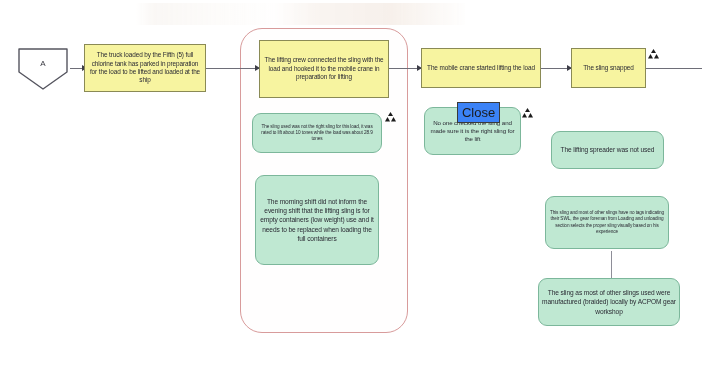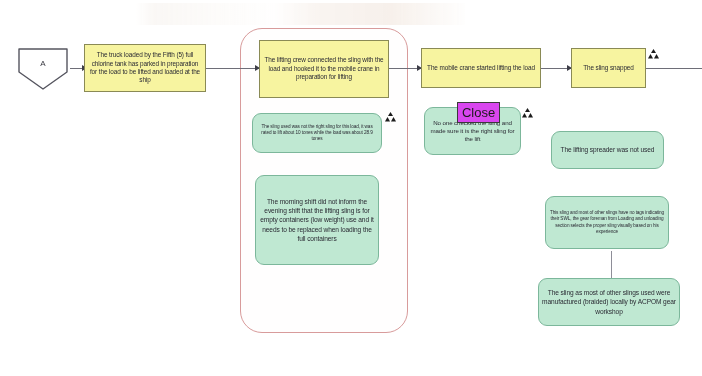--- a/index.html
+++ b/index.html
@@ -133,21 +133,21 @@
   .hazard {
     position: absolute;
     width: 11px; height: 10px;
   }
 
   
   .close-tip {
     position: absolute;
     left: 457px; top: 102px;
     width: 43px; height: 21px;
-    background: #d946ef;
+    background: #3b82f6;
     border: 1.4px solid #3a3a3a;
     box-sizing: border-box;
     display: flex;
     align-items: center;
     justify-content: center;
     font-size: 13px;
     color: #1b1b1b;
     font-family: "Liberation Sans", sans-serif;
     z-index: 40;
   }

